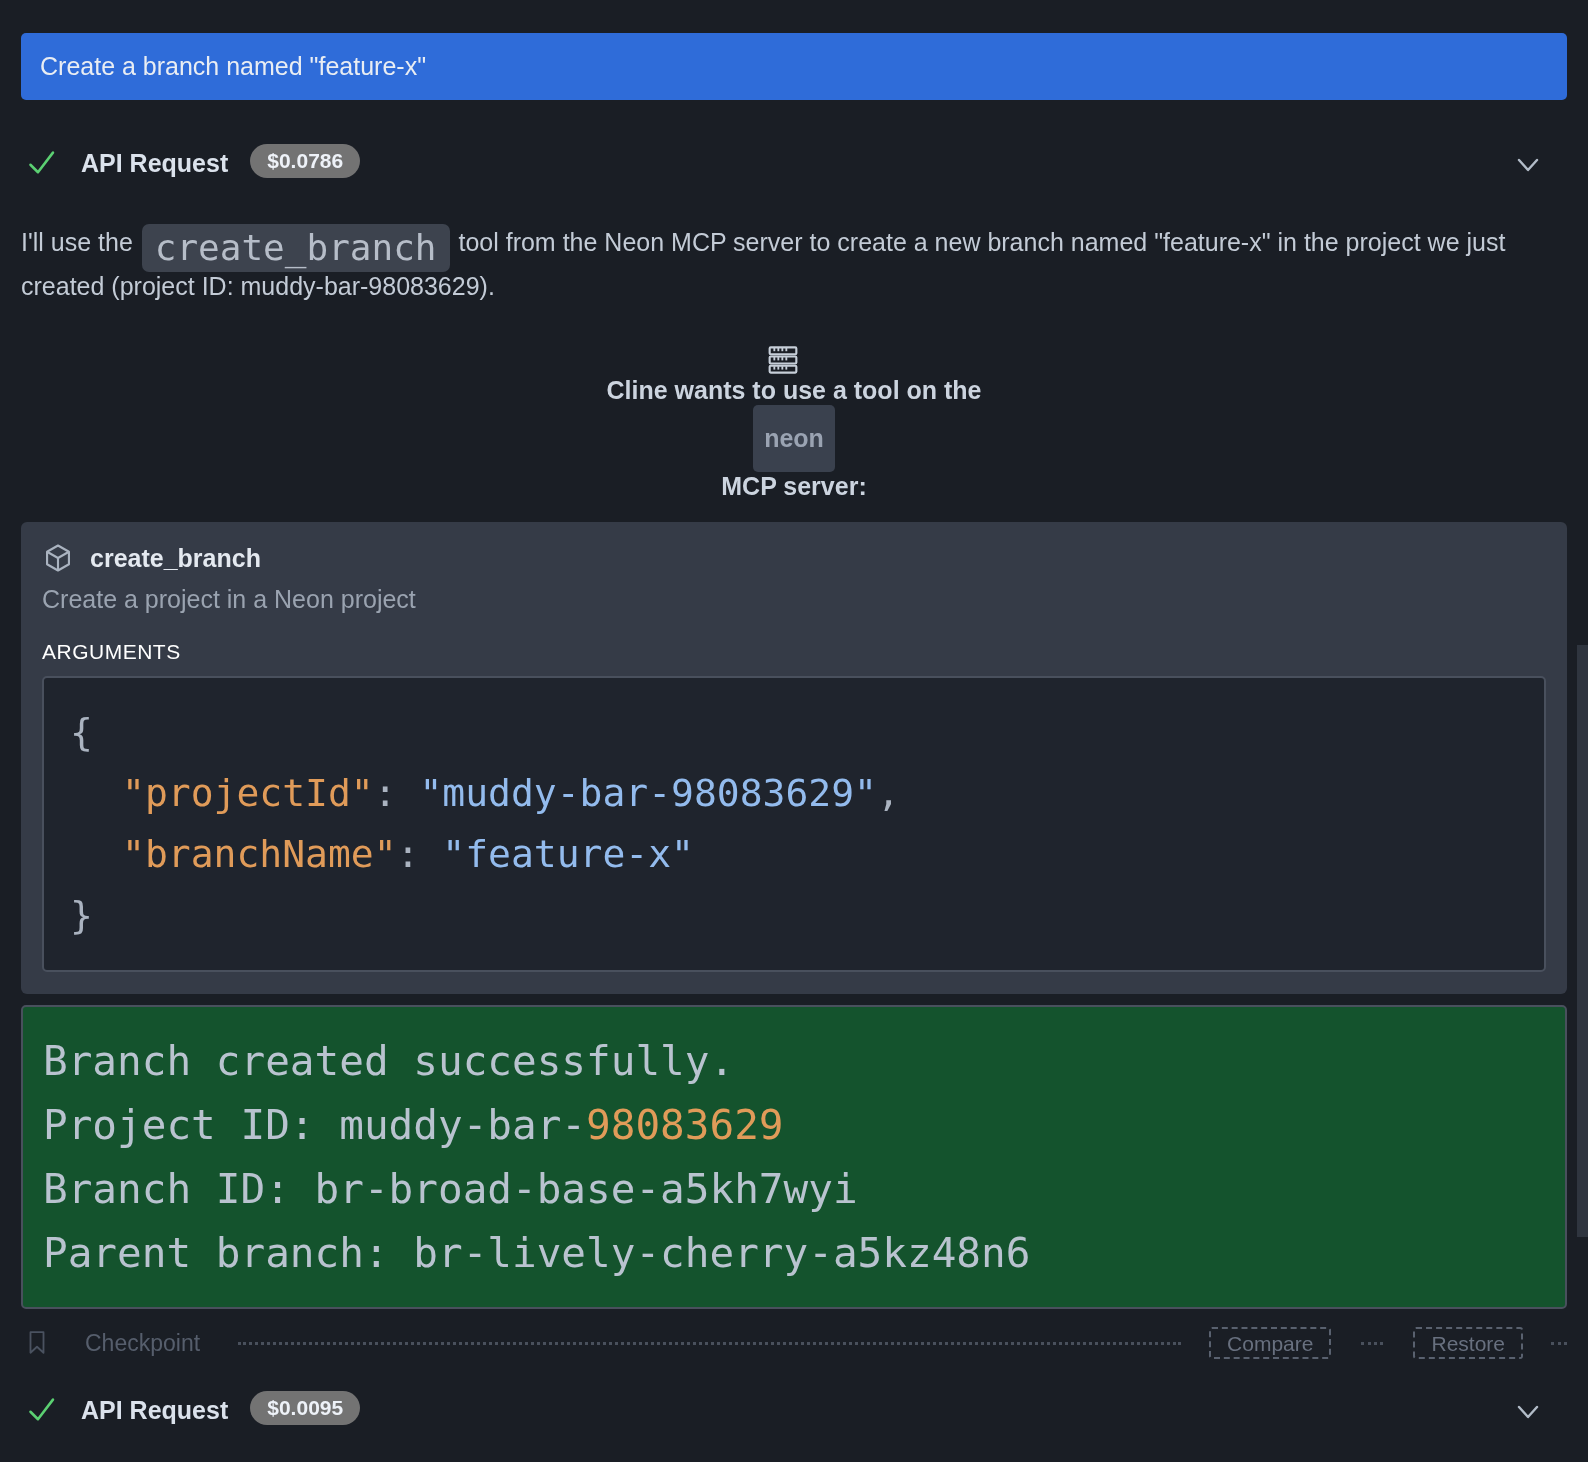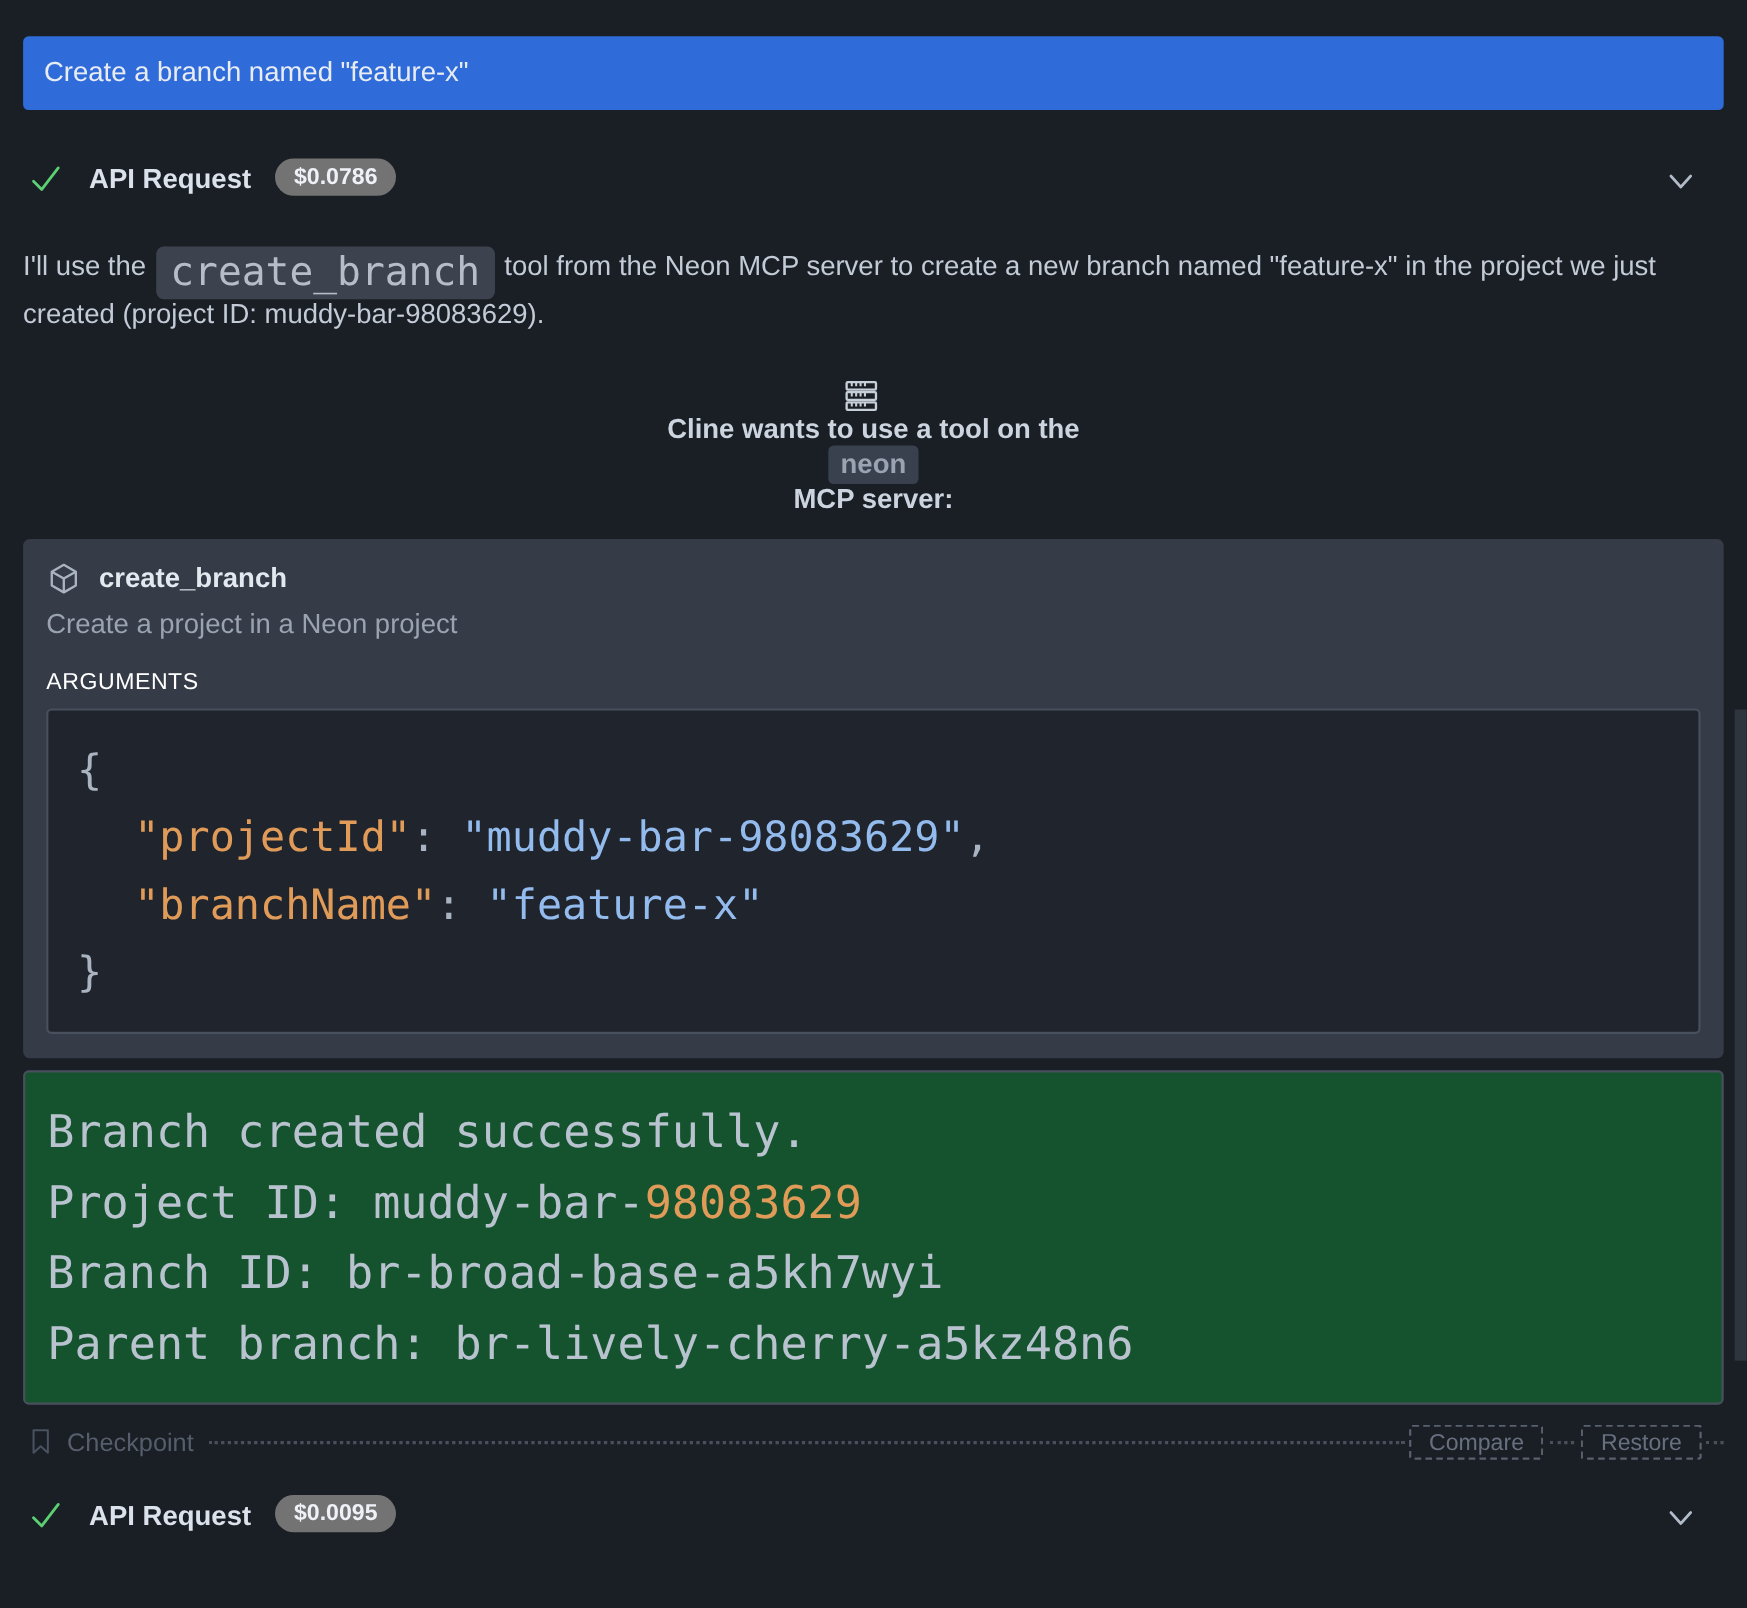--- a/index.html
+++ b/index.html
@@ -80,21 +80,21 @@
     font-size: 25px;
     font-weight: bold;
     color: #ccd4df;
     flex-direction: column;
   }
   .server-icon { width: 32px; height: 32px; margin-right: 22px; flex: 0 0 auto; }
   .neon-badge {
     background: #3a414e;
     color: #9aa3b2;
     border-radius: 5px;
-    padding: 3px 11px;
+    padding: 19px 11px;
     margin: 0 8px;
     font-weight: bold;
   }
 
   
   .tool-card {
     margin-top: 21px;
     background: #353b47;
     border-radius: 6px;
     padding: 20px 21px 22px 21px;
@@ -149,20 +149,21 @@
   }
   .orange { color: #e09b59; }
 
   
   .checkpoint-row {
     margin-top: 18px;
     height: 32px;
     display: flex;
     align-items: center;
     color: #5a6270;
+    gap: 24px;
   }
   .bookmark-icon { width: 24px; height: 26px; margin-left: 4px; margin-right: 12px; flex: 0 0 auto; }
   .checkpoint-label { font-size: 23px; color: #565e6c; margin-right: 14px; }
   .dots { border-top: 3px dotted #49505c; height: 0; align-self: center; }
   .dots.grow { flex: 1 1 auto; }
   .dots.sep { width: 22px; margin: 0 2px; }
   .dots.end { width: 16px; }
   .cp-btn {
     background: transparent;
     border: 2px dashed #59616f;

